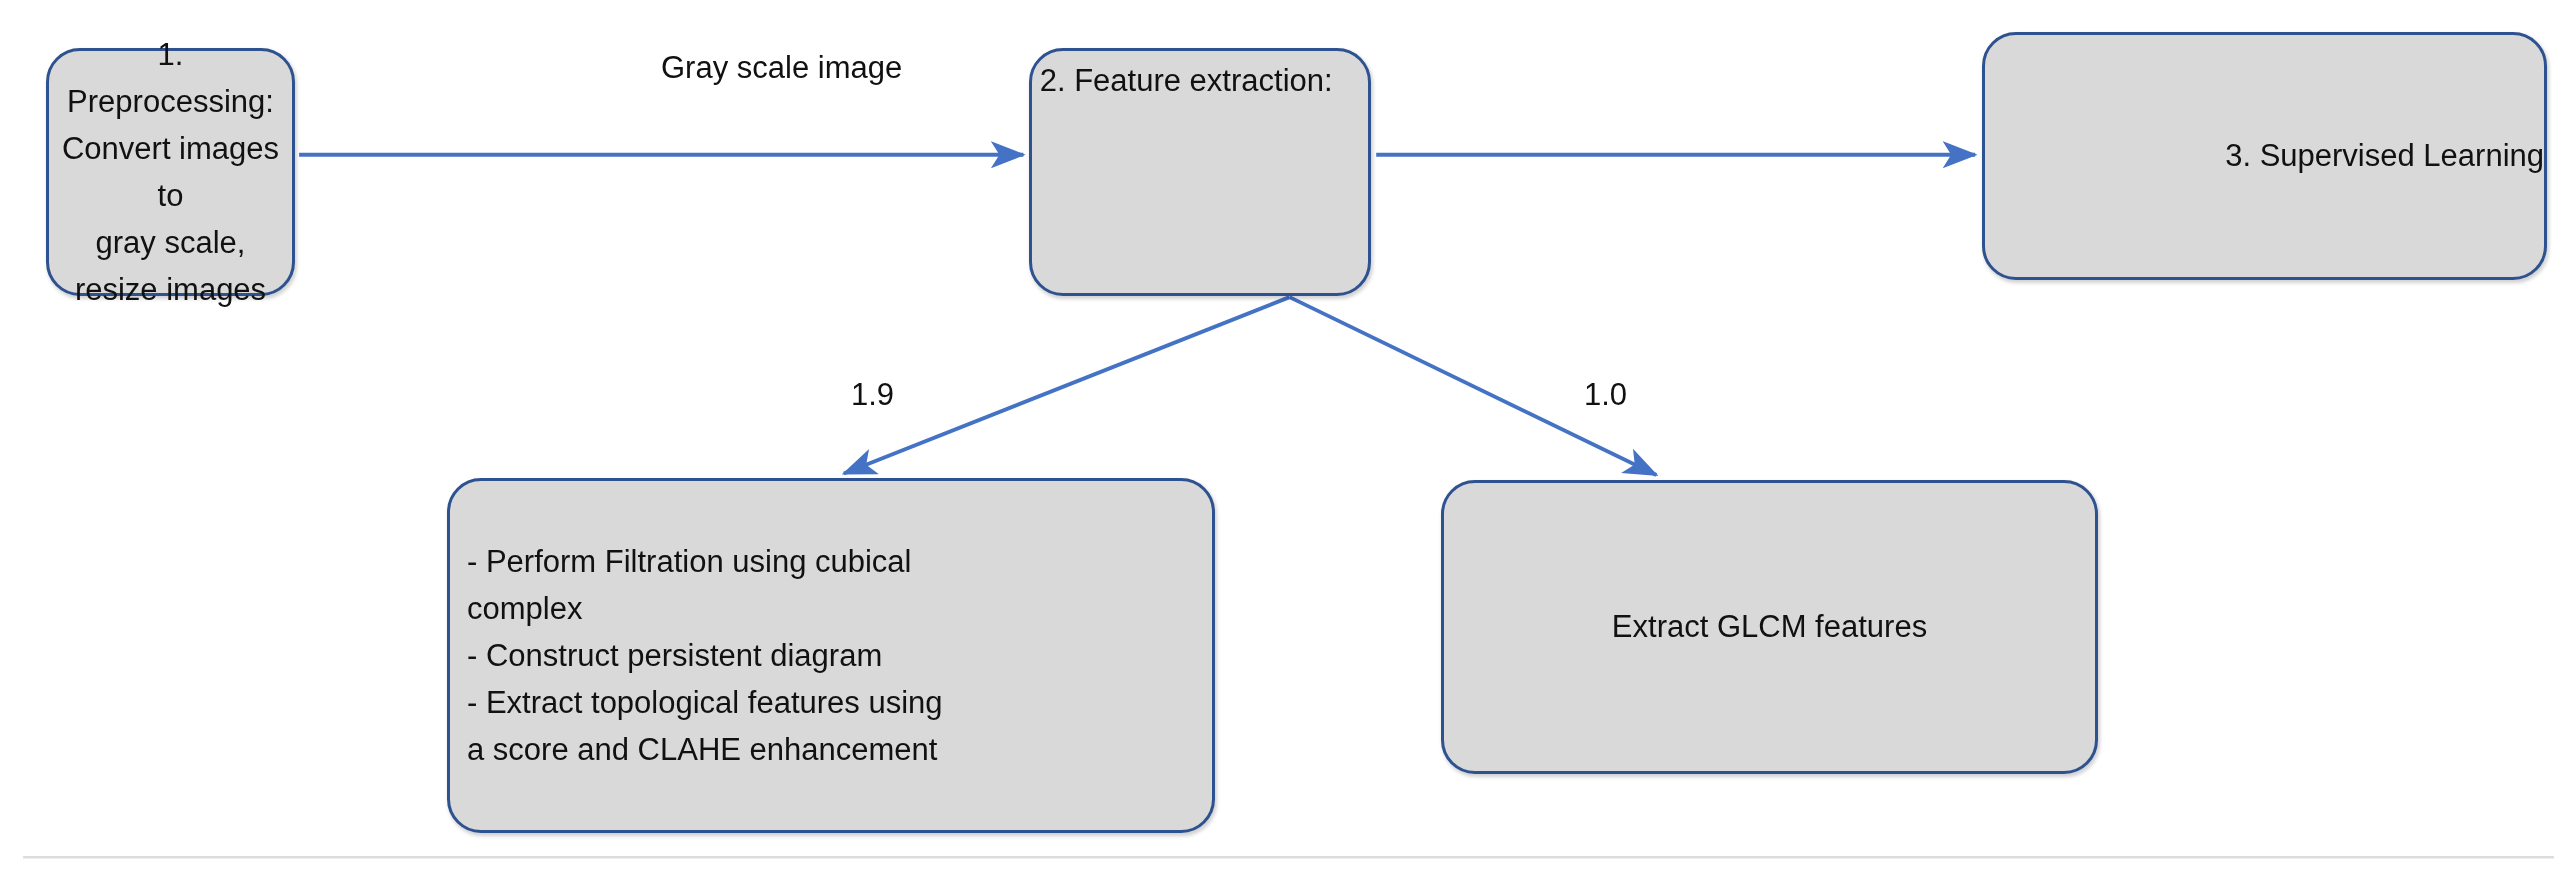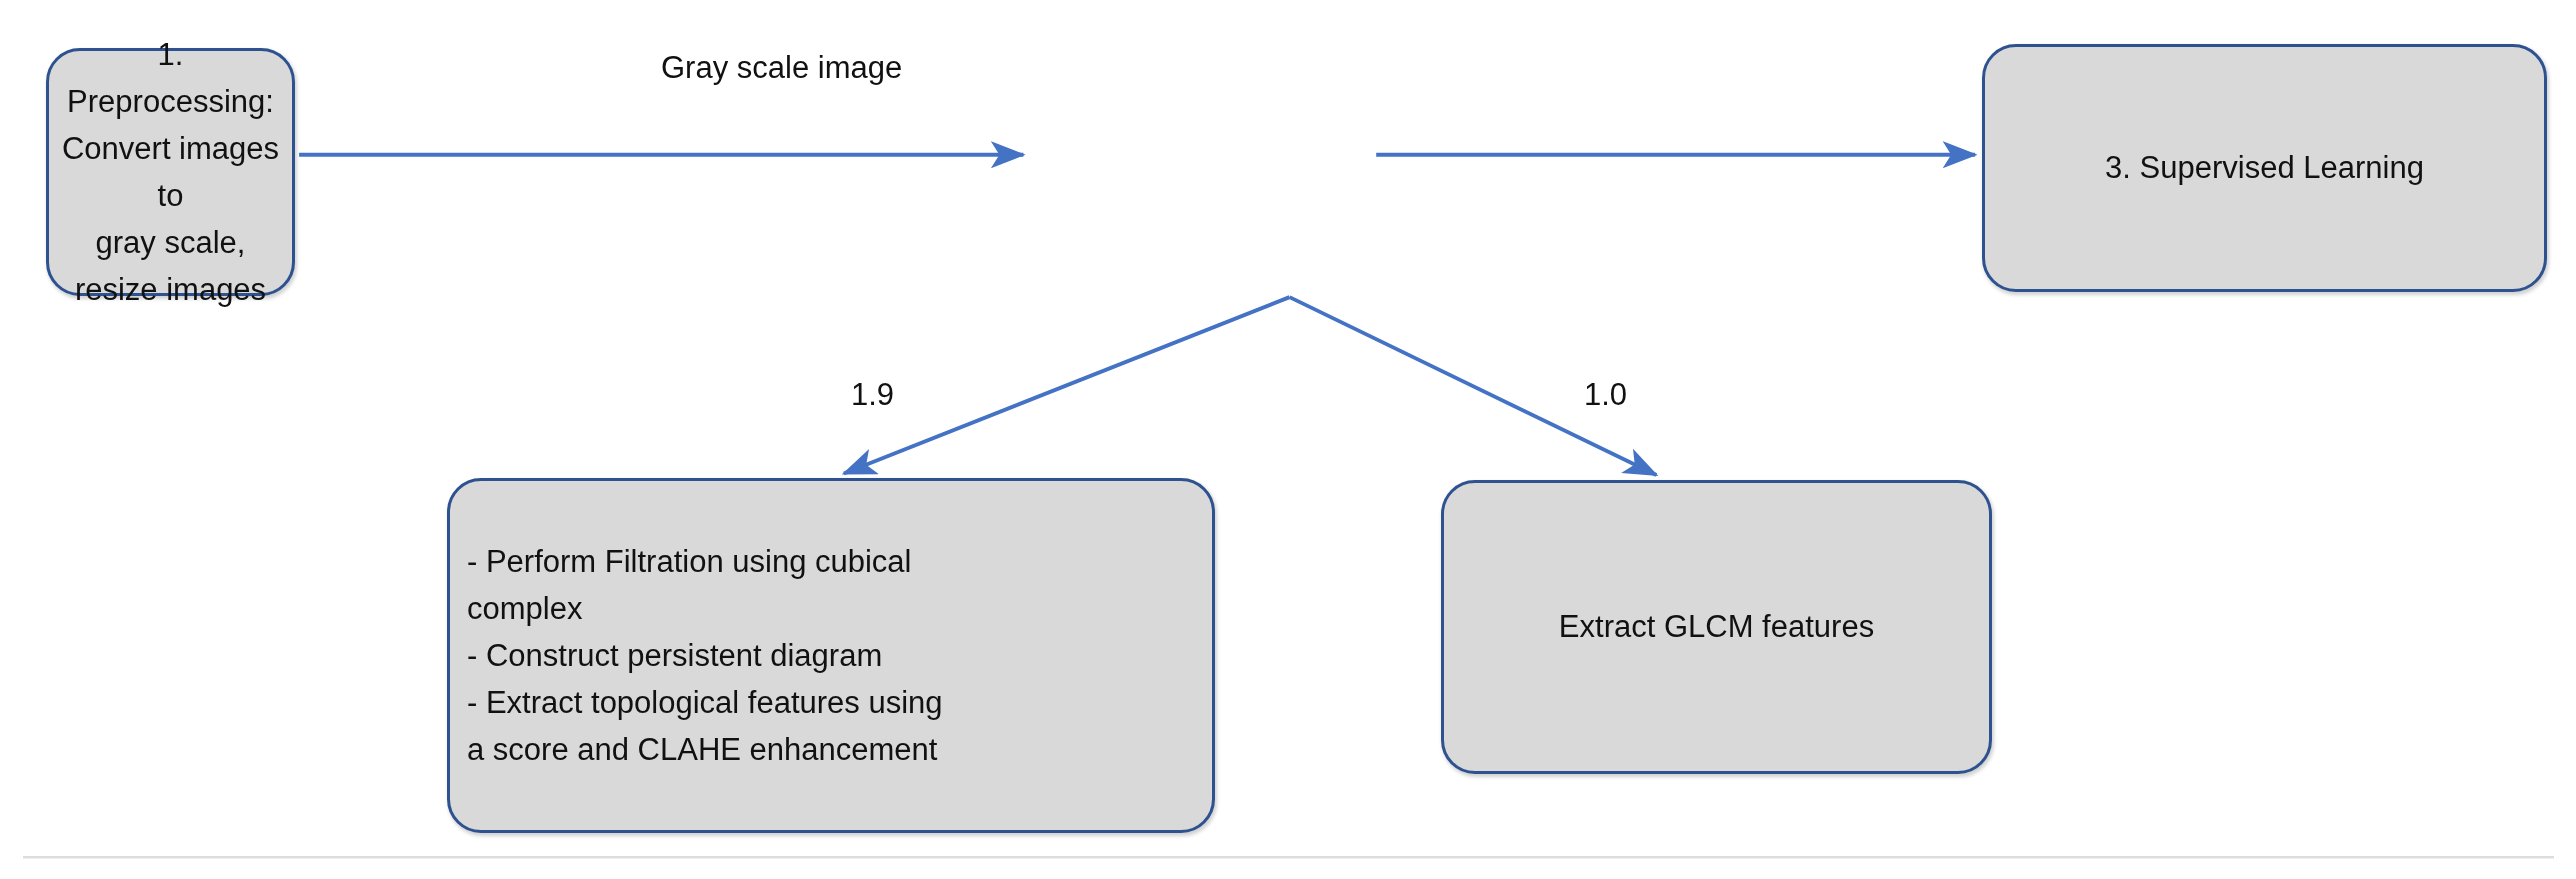--- a/index.html
+++ b/index.html
@@ -48,35 +48,35 @@
 
   
   #node-feature-extraction {
     left: 1029px; top: 48px; width: 342px; height: 248px;
     align-items: flex-start; justify-content: flex-start;
   }
   #node-feature-extraction .node-text { text-align: left; padding: 6.2px 0 0 7.7px; }
 
   
   #node-supervised-learning {
-    left: 1982px; top: 44px; width: 565px; height: 248px;
-    align-items: center; justify-content: center;
+    left: 1982px; top: 32px; width: 565px; height: 248px;
+    align-items: center; justify-content: flex-end;
   }
   #node-supervised-learning .node-text { text-align: center; }
 
   
   #node-topological {
     left: 447px; top: 478px; width: 768px; height: 355px;
     align-items: center; justify-content: flex-start;
   }
   #node-topological .node-text { text-align: left; padding-left: 17px; }
 
   
   #node-glcm {
-    left: 1441px; top: 480px; width: 551px; height: 294px;
+    left: 1441px; top: 480px; width: 657px; height: 294px;
     align-items: center; justify-content: center;
   }
   #node-glcm .node-text { text-align: center; }
 
   .edge-label {
     position: absolute;
     color: #111111;
     font-size: 31px;
     line-height: 1.5;
     white-space: pre-line;
@@ -116,20 +116,23 @@
 
     <line x1="1666" y1="384" x2="2140" y2="614" stroke="#4472C4" stroke-width="5" marker-end="url(#arrowhead)"></line>
   </svg>
 
   <div class="node" id="node-preprocessing">
     <div class="node-text">1.   Preprocessing:
 Convert images to
 gray scale, resize images</div>
   </div>
 
+  <div class="node" id="node-feature-extraction">
+    <div class="node-text">2. Feature extraction:</div>
+  </div>
 
   <div class="node" id="node-supervised-learning">
     <div class="node-text">3. Supervised Learning</div>
   </div>
 
   <div class="node" id="node-topological">
     <div class="node-text">- Perform Filtration using cubical
   complex
 - Construct persistent diagram
 - Extract topological features using

